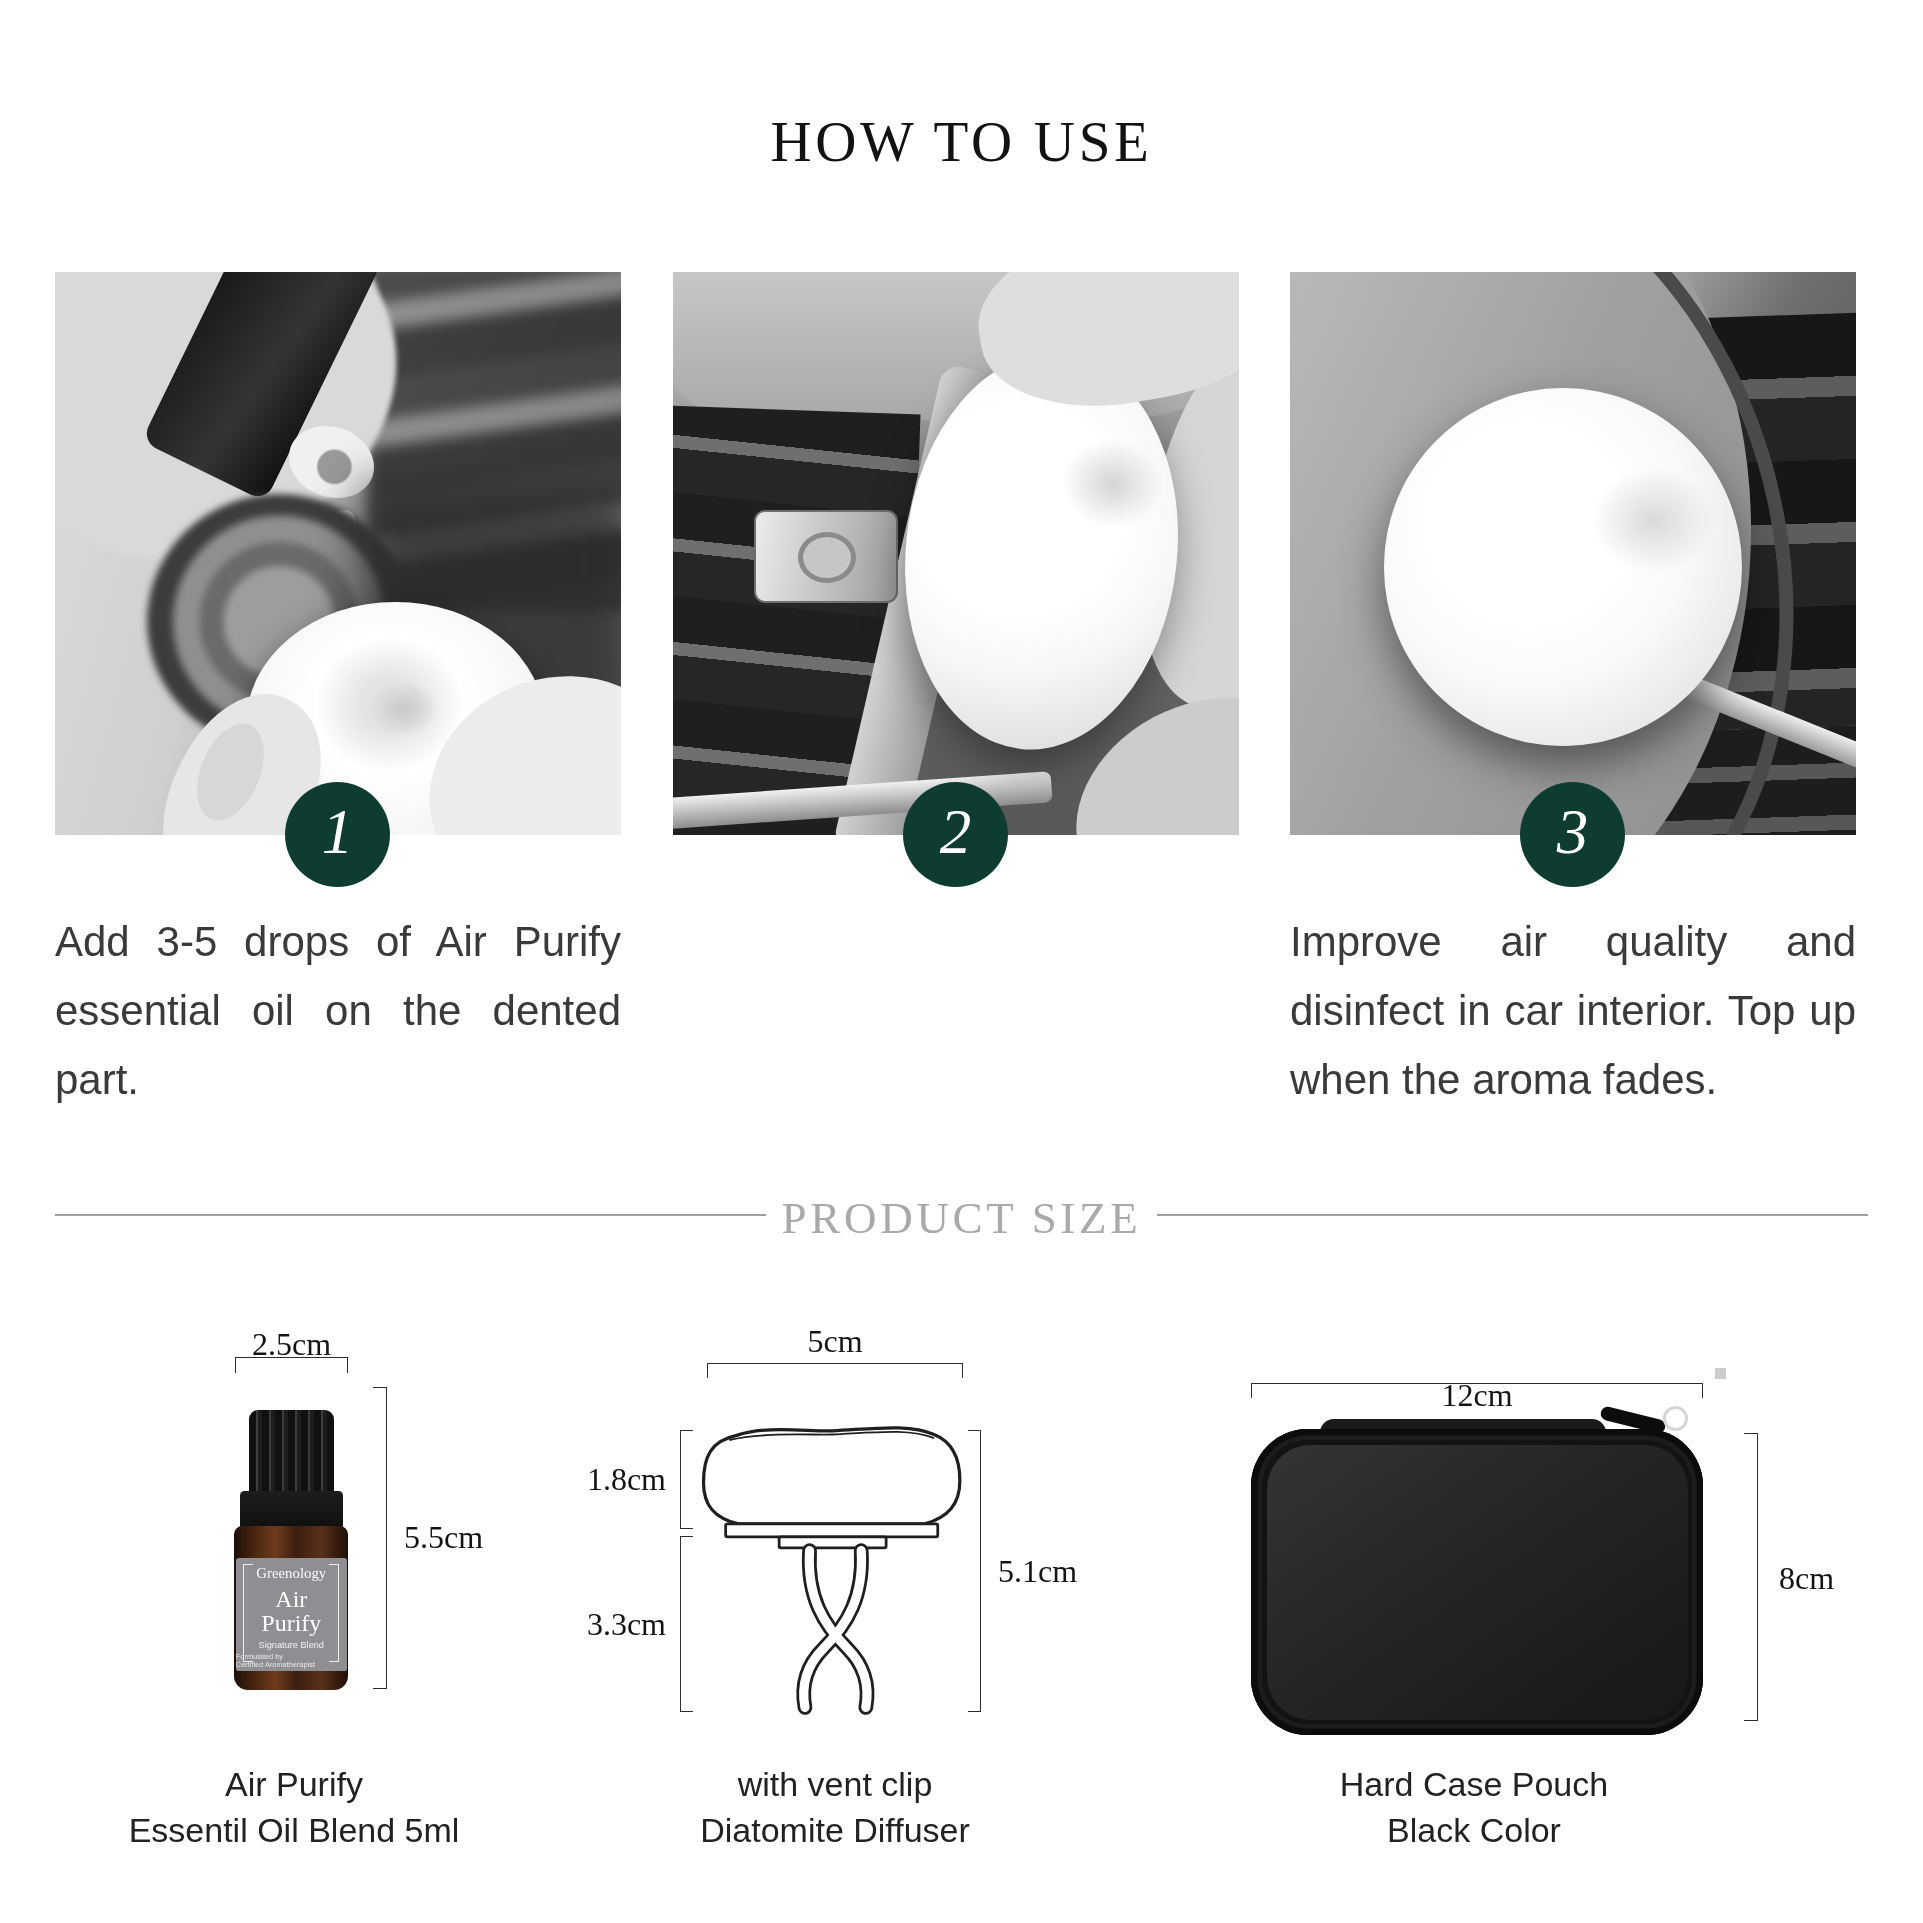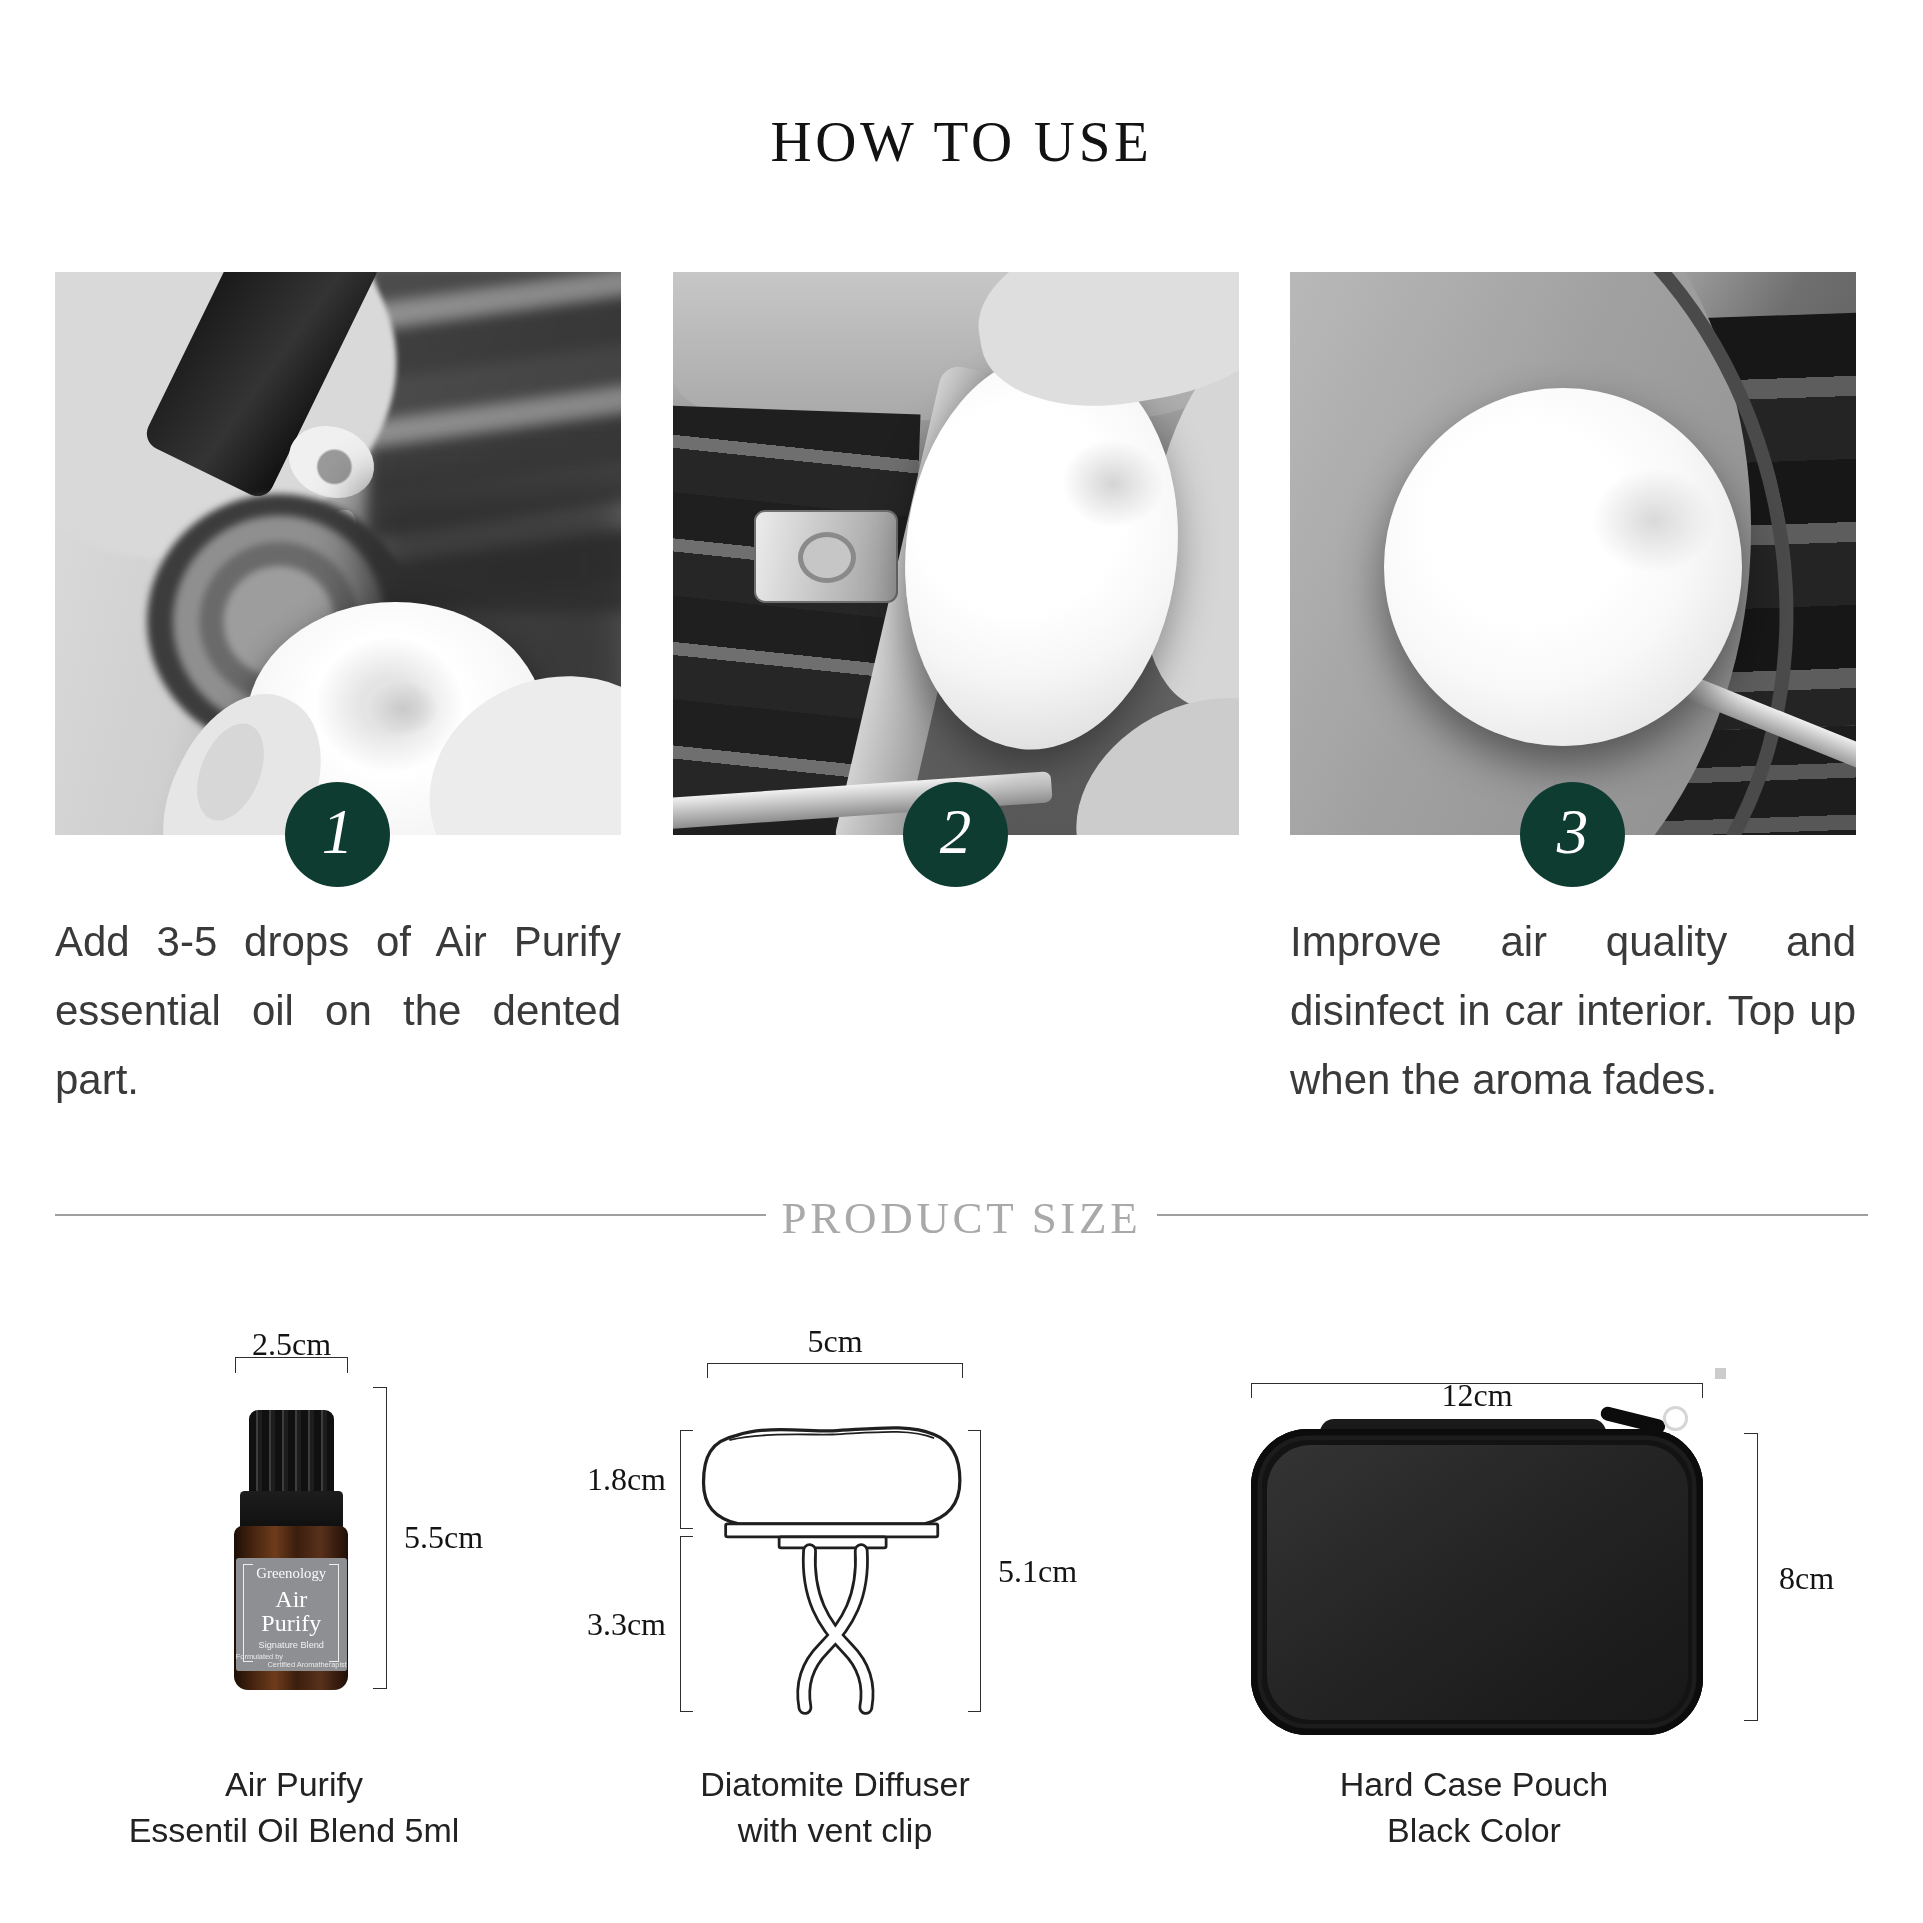--- a/index.html
+++ b/index.html
@@ -127,21 +127,21 @@
   .bl-frame-r{right:7.4px;top:5.5px;width:9.2px;height:96px;border-right:0.9px solid #ededed;
        border-top:0.9px solid #ededed;border-bottom:0.9px solid #ededed;}
   .bl-brand{left:0;top:6.5px;width:100%;text-align:center;font-family:"Liberation Serif",serif;
        font-size:14.8px;color:#fbfbfb;}
   .bl-line1{left:0;top:28px;width:100%;text-align:center;font-family:"Liberation Serif",serif;
        font-size:24px;color:#ffffff;}
   .bl-line2{left:0;top:52px;width:100%;text-align:center;font-family:"Liberation Serif",serif;
        font-size:24px;color:#ffffff;}
   .bl-sub{left:0;top:82px;width:100%;text-align:center;font-size:9.2px;color:#f2f2f2;}
   .bl-note1{left:0;top:94px;width:100%;text-align:left;font-size:7.4px;color:#e9e9e9;}
-  .bl-note2{left:0;top:102px;width:100%;text-align:right;font-size:7.4px;color:#e9e9e9;}
+  .bl-note2{left:0;top:102px;width:100%;text-align:left;font-size:7.4px;color:#e9e9e9;}
 
   
   .case-group{position:absolute;left:1251px;top:1417px;width:452px;height:318px;}
   .case-group *{position:absolute;}
   .case-handle{left:69px;top:1.8px;width:286px;height:28px;border-radius:14.8px;background:#1a1a1a;}
   .zip-cord{left:349px;top:-3.7px;width:66px;height:14px;border-radius:7.4px;background:#0c0c0c;
        transform:rotate(14deg);}
   .zip-ring{left:412px;top:-11px;width:18.5px;height:18.5px;border-radius:50%;border:3.7px solid #d6d6d6;
        background:transparent;}
   .case-body{left:0;top:12px;width:452px;height:306px;border-radius:57px;background:#131313;
@@ -287,22 +287,22 @@
     <div class="zip-ring"></div>
     <div class="case-body"></div>
     <div class="case-face"></div>
   </div>
 
   <div class="caption" style="left:11px;">
     <div>Air Purify</div>
     <div>Essentil Oil Blend 5ml</div>
   </div>
   <div class="caption" style="left:552px;">
+    <div>with vent clip</div>
     <div>Diatomite Diffuser</div>
-    <div>with vent clip</div>
   </div>
   <div class="caption" style="left:1191px;">
     <div>Hard Case Pouch</div>
     <div>Black Color</div>
   </div>
 
 </div>
 
 
 </body></html>

